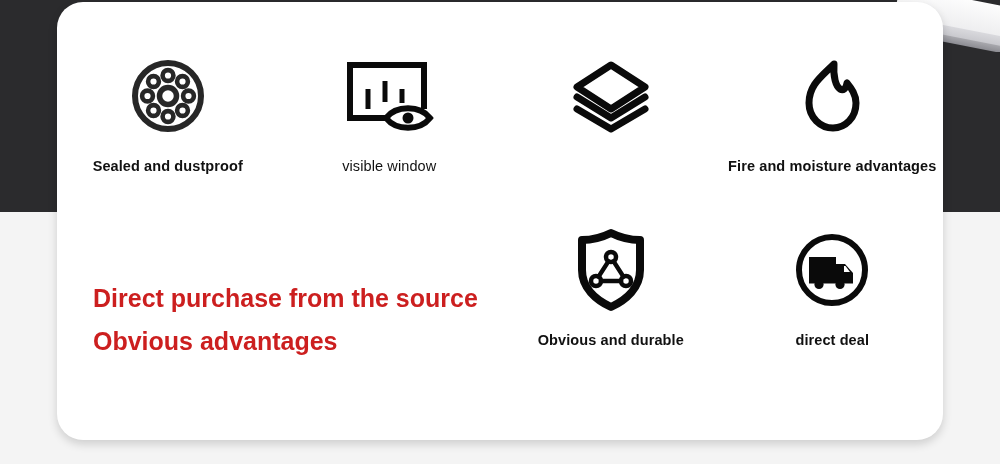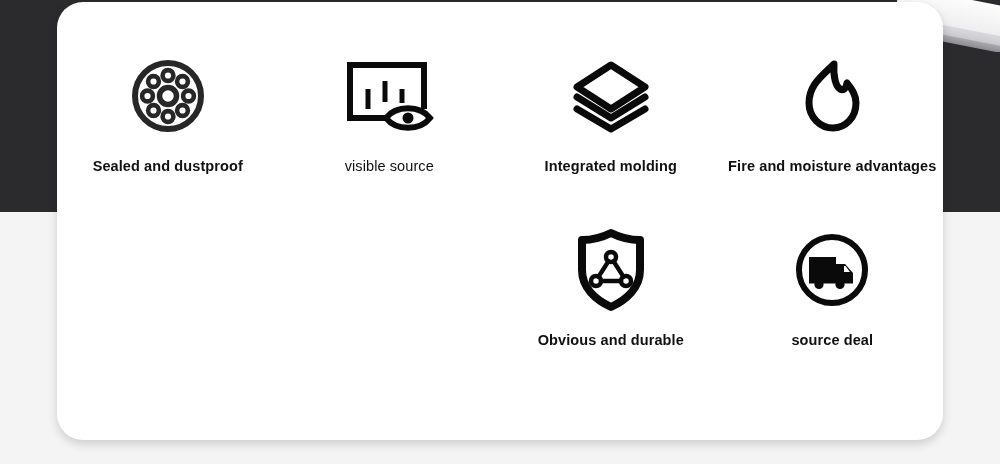--- a/index.html
+++ b/index.html
@@ -178,32 +178,31 @@
         <div class="icon-box">
           <svg width="96" height="80" viewBox="0 0 96 80" fill="none">
             <path d="M9 9 H83 V50 M9 9 V62 H47" stroke="#0a0a0a" stroke-width="6" stroke-linecap="square"></path>
             <path d="M27 33 V53" stroke="#0a0a0a" stroke-width="5"></path>
             <path d="M44 25 V46" stroke="#0a0a0a" stroke-width="5"></path>
             <path d="M61 33 V47" stroke="#0a0a0a" stroke-width="5"></path>
             <path d="M45 62 C55 49, 79 49, 89 62 C79 75, 55 75, 45 62 Z" stroke="#0a0a0a" stroke-width="6" fill="#ffffff"></path>
             <circle cx="67" cy="62" r="5.5" fill="#0a0a0a"></circle>
           </svg>
         </div>
-        <div class="cell-label regular">visible source</div>
+        <div class="cell-label regular">visible window</div>
       </div>
 
       <div class="cell">
         <div class="icon-box">
           <svg width="84" height="74" viewBox="0 0 84 74" fill="none">
             <path d="M42 6 L76 28 L42 50 L8 28 Z" stroke="#0a0a0a" stroke-width="7" stroke-linejoin="round"></path>
             <path d="M8 38 L42 59 L76 38" stroke="#0a0a0a" stroke-width="7" stroke-linejoin="round" stroke-linecap="round"></path>
             <path d="M8 50 L42 70 L76 50" stroke="#0a0a0a" stroke-width="7" stroke-linejoin="round" stroke-linecap="round"></path>
           </svg>
         </div>
-        <div class="cell-label">Integrated molding</div>
       </div>
 
       <div class="cell">
         <div class="icon-box">
           <svg width="62" height="76" viewBox="0 0 62 76" fill="none">
             <path d="M33 6 C20 19, 8 27, 8 45 C8 59.5, 19.5 70, 32 70 C44.5 70, 55 59.5, 55 45 C55 36, 50 30, 46 25 C45 31, 42 33, 39 31 C35 28.5, 32 19, 33 6 Z" stroke="#0a0a0a" stroke-width="7" stroke-linejoin="round" fill="none"></path>
           </svg>
         </div>
         <div class="cell-label">Fire and moisture advantages</div>
       </div>
@@ -233,20 +232,24 @@
           <svg width="80" height="80" viewBox="0 0 80 80" fill="none">
             <circle cx="40" cy="40" r="33" stroke="#0a0a0a" stroke-width="6"></circle>
             <rect x="17" y="27" width="27" height="23" fill="#0a0a0a"></rect>
             <path d="M44 34 H53 L61 43 V50 H44 Z" fill="#0a0a0a"></path>
             <path d="M52 36 H53.5 L58 42 H52 Z" fill="#ffffff"></path>
             <rect x="17" y="50" width="44" height="3.5" fill="#0a0a0a"></rect>
             <circle cx="27" cy="54.5" r="4.6" fill="#0a0a0a"></circle>
             <circle cx="48" cy="54.5" r="4.6" fill="#0a0a0a"></circle>
           </svg>
         </div>
-        <div class="cell-label">source deal</div>
+        <div class="cell-label">direct deal</div>
       </div>
 
     </div>
 
+    <div class="headline">
+      <span class="hl-line">Direct purchase from the source</span>
+      <span class="hl-line">Obvious advantages</span>
+    </div>
 
   </div>
 </div>
 
 </body></html>

